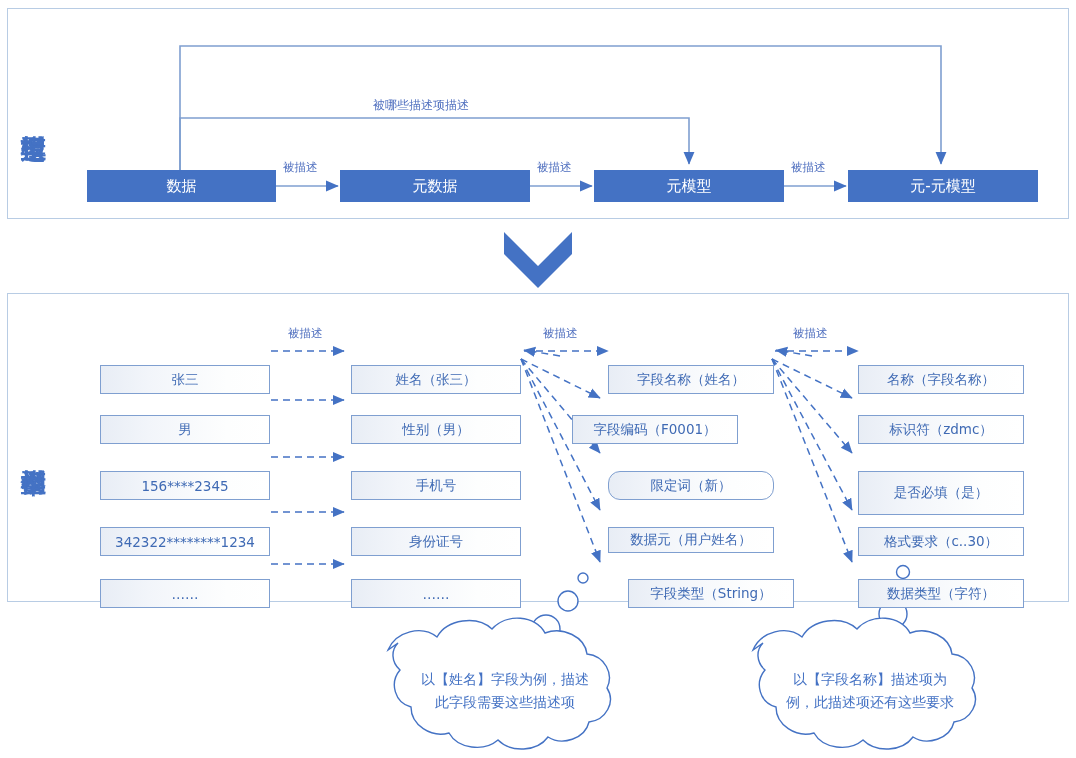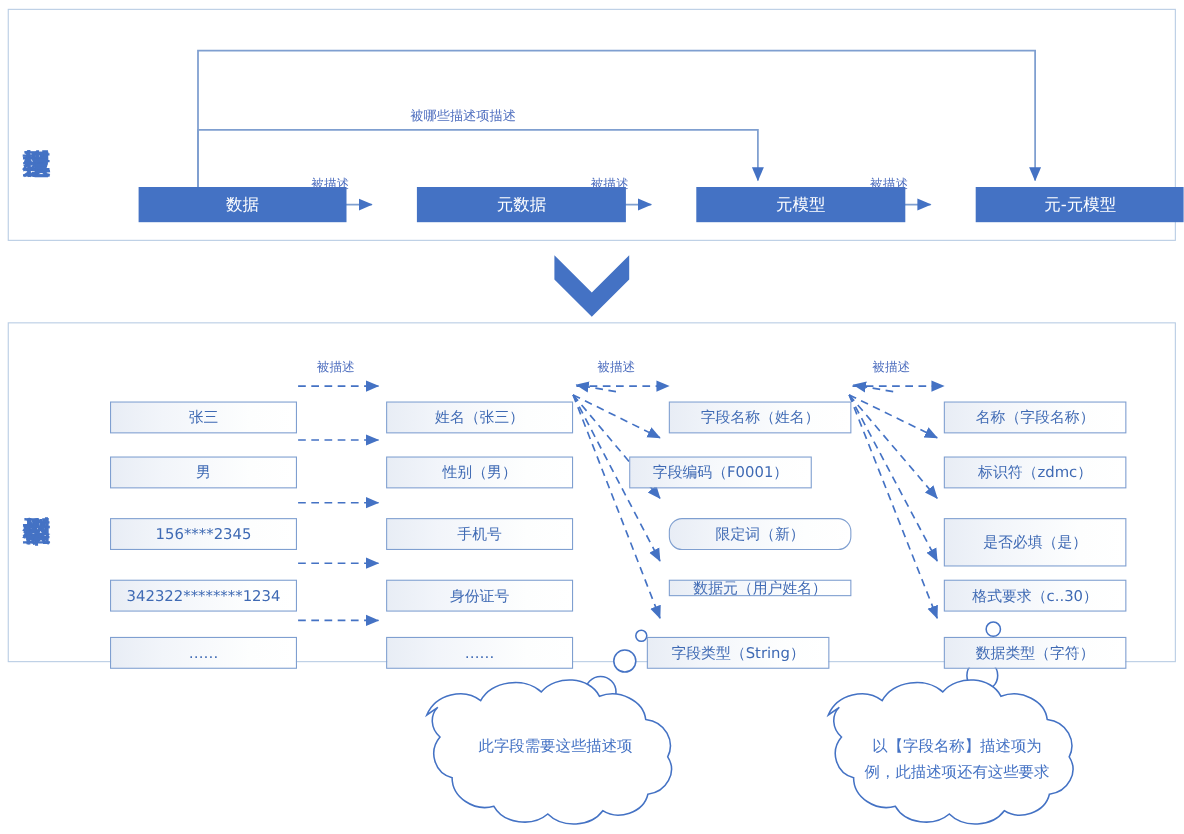--- a/index.html
+++ b/index.html
@@ -41,21 +41,20 @@
 
   
   .dark-box{
     position:absolute;
     background:#4472c4;
     color:#ffffff;
     font-size:15px;
     display:flex;align-items:center;justify-content:center;
     box-sizing:border-box;
     font-family:"DejaVu Sans",sans-serif;
-    margin-left:39px;
   }
 
   
   .light-box{
     position:absolute;
     background:linear-gradient(to right,#e8edf5 0%,#f2f5fa 28%,#fdfefe 75%,#ffffff 100%);
     border:1px solid #7f9fd0;
     color:#3f6ab4;
     font-size:13.5px;
     display:flex;align-items:center;justify-content:center;
@@ -218,30 +217,31 @@
 
   <div class="light-box" style="left:351px;top:336px;width:170px;height:29px;">姓名（张三）</div>
   <div class="light-box" style="left:351px;top:386px;width:170px;height:29px;">性别（男）</div>
   <div class="light-box" style="left:351px;top:442px;width:170px;height:29px;">手机号</div>
   <div class="light-box" style="left:351px;top:498px;width:170px;height:29px;">身份证号</div>
   <div class="light-box" style="left:351px;top:550px;width:170px;height:29px;">……</div>
 
   <div class="light-box" style="left:608px;top:336px;width:166px;height:29px;">字段名称（姓名）</div>
   <div class="light-box" style="left:572px;top:386px;width:166px;height:29px;">字段编码（F0001）</div>
   <div class="light-box" style="left:608px;top:442px;width:166px;height:29px;border-radius:12px;">限定词（新）</div>
-  <div class="light-box" style="left:608px;top:498px;width:166px;height:15px;">数据元（用户姓名）</div>
-  <div class="light-box" style="left:588px;top:550px;width:166px;height:29px;">字段类型（String）</div>
+  <div class="light-box" style="left:608px;top:498px;width:166px;height:26px;">数据元（用户姓名）</div>
+  <div class="light-box" style="left:628px;top:550px;width:166px;height:29px;">字段类型（String）</div>
 
   <div class="light-box" style="left:858px;top:336px;width:166px;height:29px;">名称（字段名称）</div>
   <div class="light-box" style="left:858px;top:386px;width:166px;height:29px;">标识符（zdmc）</div>
   <div class="light-box" style="left:858px;top:442px;width:166px;height:44px;">是否必填（是）</div>
   <div class="light-box" style="left:858px;top:498px;width:166px;height:29px;">格式要求（c..30）</div>
   <div class="light-box" style="left:858px;top:550px;width:166px;height:29px;">数据类型（字符）</div>
 
   <div class="cloud-text" id="cloud-text-left">
+    <div>以【姓名】字段为例，描述</div>
     <div>此字段需要这些描述项</div>
   </div>
   <div class="cloud-text" id="cloud-text-right">
     <div>以【字段名称】描述项为</div>
     <div>例，此描述项还有这些要求</div>
   </div>
 
 </div>
 
 </body></html>

